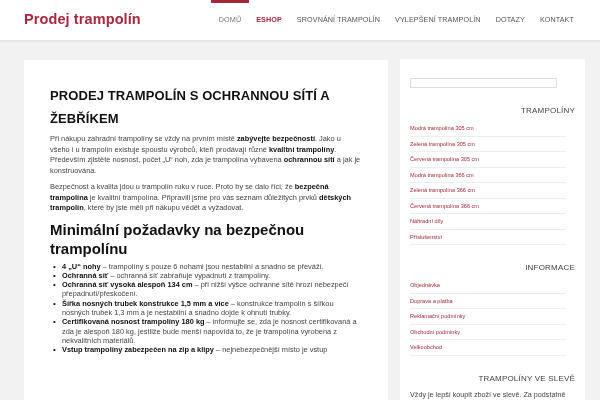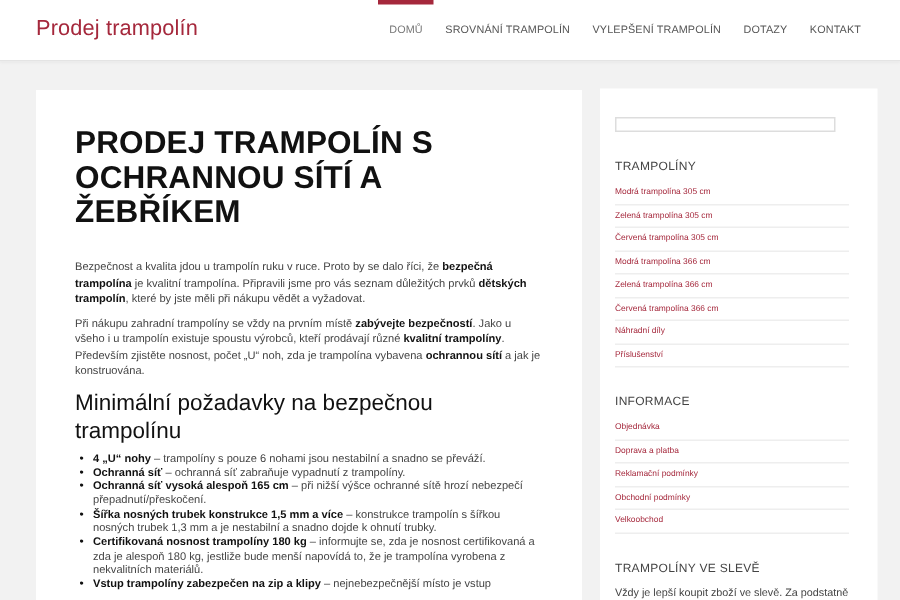--- a/index.html
+++ b/index.html
@@ -1,70 +1,71 @@
 <!DOCTYPE html>
 <html><head>
 <meta charset="utf-8">
 <style>
   * { box-sizing: border-box; margin: 0; padding: 0; }
   html, body { width: 600px; height: 400px; overflow: hidden; }
   body { background: #f2f2f2; font-family: "Liberation Sans", sans-serif; color: #333; position: relative; }
   .header { position: absolute; left: 0; top: 0; width: 600px; height: 41px; background: #fff; border-bottom: 1px solid #e4e4e4; box-shadow: 0 1px 2px rgba(0,0,0,0.05); }
-  .logo { position: absolute; left: 24px; top: 11px; font-size: 14.5px; font-weight: normal; color: #a5283c; letter-spacing: 0.1px; }
+  .logo { position: absolute; left: 24px; top: 11px; font-size: 14.5px; font-weight: bold; color: #a5283c; letter-spacing: 0.1px; }
   .nav { position: absolute; right: 0; top: 0; height: 40px; display: flex; text-align: right; }
   .nav-item { position: relative; height: 40px; line-height: 40px; padding: 0 7.5px; font-size: 7.2px; color: #555; text-transform: uppercase; letter-spacing: 0.1px; white-space: nowrap; }
   .nav-item.active-bar::before { content: ""; position: absolute; left: 0; right: 0; top: 0; height: 3px; background: #a5283c; }
   .nav-item.active-bar { color: #777; }
   .nav-item.eshop { color: #a5283c; font-weight: bold; }
   .nav-item:last-child { padding-right: 26px; }
 
   .main { position: absolute; left: 24px; top: 60px; width: 364px; height: 360px; background: #fff; padding: 24px 26px 0 26px; overflow: hidden; }
-  .page-title { font-size: 21px; font-weight: bold; color: #111; line-height: 23px; letter-spacing: 0.1px; margin-bottom: 20px; text-transform: uppercase; }
+  .page-title { font-size: 13px; font-weight: bold; color: #111; line-height: 23px; letter-spacing: 0.1px; margin-bottom: 4px; text-transform: uppercase; }
   .para { font-size: 7.4px; line-height: 10.5px; color: #444; margin-bottom: 6px; }
   .para b { color: #111; }
-  .section-heading { font-size: 15px; font-weight: normal; color: #111; line-height: 19px; margin: 0 0 4px 0; }
+  .section-heading { font-size: 15px; font-weight: bold; color: #111; line-height: 19px; margin: 0 0 4px 0; }
   .bullets { list-style: none; }
   .bullets li { position: relative; padding-left: 12px; font-size: 7.4px; line-height: 9.3px; color: #444; }
   .bullets li::before { content: "•"; position: absolute; left: 3px; top: 0; font-size: 8px; color: #111; }
   .bullets li b { color: #111; }
 
   .sidebar { position: absolute; left: 400px; top: 59px; width: 185px; height: 360px; background: #fff; padding: 0 10px 0 10px; overflow: hidden; }
   .search-box { display: block; margin: 19px 0 0 0; width: 147px; height: 10px; border: 1px solid #ddd; background: #fff; }
-  .widget-title { font-size: 8px; color: #444; text-transform: uppercase; letter-spacing: 0.2px; margin-top: 18px; margin-bottom: 6px; }
+  .widget-title { font-size: 8px; color: #444; text-transform: uppercase; letter-spacing: 0.2px; margin-top: 18px; margin-bottom: 6px; text-align: right; }
   .widget-list { list-style: none; width: 156px; }
   .widget-list li { font-size: 5.6px; color: #a5283c; height: 15.5px; line-height: 15.5px; border-bottom: 1px solid #eee; }
   .widget-text { font-size: 7.2px; color: #444; line-height: 11px; width: 160px; }
 </style>
 </head>
 <body>
 
 <div class="header">
   <div class="logo">Prodej trampolín</div>
   <div class="nav">
     <div class="nav-item active-bar">DOMŮ</div>
+    <div class="nav-item eshop">ESHOP</div>
     <div class="nav-item">SROVNÁNÍ TRAMPOLÍN</div>
     <div class="nav-item">VYLEPŠENÍ TRAMPOLÍN</div>
     <div class="nav-item">DOTAZY</div>
     <div class="nav-item">KONTAKT</div>
   </div>
 </div>
 
 <div class="main">
   <h1 class="page-title">PRODEJ TRAMPOLÍN S OCHRANNOU SÍTÍ A ŽEBŘÍKEM</h1>
 
+  <p class="para"><span>Při nákupu zahradní trampolíny se vždy na prvním místě </span><b>zabývejte bezpečností</b><span>. Jako u všeho i u trampolín existuje spoustu výrobců, kteří prodávají různé </span><b>kvalitní trampolíny</b><span>. Především zjistěte nosnost, počet „U“ noh, zda je trampolína vybavena </span><b>ochrannou sítí</b><span> a jak je konstruována.</span></p>
+
   <p class="para"><span>Bezpečnost a kvalita jdou u trampolín ruku v ruce. Proto by se dalo říci, že </span><b>bezpečná trampolína</b><span> je kvalitní trampolína. Připravili jsme pro vás seznam důležitých prvků </span><b>dětských trampolín</b><span>, které by jste měli při nákupu vědět a vyžadovat.</span></p>
-
-  <p class="para"><span>Při nákupu zahradní trampolíny se vždy na prvním místě </span><b>zabývejte bezpečností</b><span>. Jako u všeho i u trampolín existuje spoustu výrobců, kteří prodávají různé </span><b>kvalitní trampolíny</b><span>. Především zjistěte nosnost, počet „U“ noh, zda je trampolína vybavena </span><b>ochrannou sítí</b><span> a jak je konstruována.</span></p>
 
   <h2 class="section-heading">Minimální požadavky na bezpečnou trampolínu</h2>
 
   <ul class="bullets">
     <li><b>4 „U“ nohy</b><span> – trampolíny s pouze 6 nohami jsou nestabilní a snadno se převáží.</span></li>
     <li><b>Ochranná síť</b><span> – ochranná síť zabraňuje vypadnutí z trampolíny.</span></li>
-    <li><b>Ochranná síť vysoká alespoň 165 cm</b><span> – při nižší výšce ochranné sítě hrozí nebezpečí přepadnutí/přeskočení.</span></li>
+    <li><b>Ochranná síť vysoká alespoň 134 cm</b><span> – při nižší výšce ochranné sítě hrozí nebezpečí přepadnutí/přeskočení.</span></li>
     <li><b>Šířka nosných trubek konstrukce 1,5 mm a více</b><span> – konstrukce trampolín s šířkou nosných trubek 1,3 mm a je nestabilní a snadno dojde k ohnutí trubky.</span></li>
     <li><b>Certifikovaná nosnost trampolíny 180 kg</b><span> – informujte se, zda je nosnost certifikovaná a zda je alespoň 180 kg, jestliže bude menší napovídá to, že je trampolína vyrobena z nekvalitních materiálů.</span></li>
     <li><b>Vstup trampolíny zabezpečen na zip a klipy</b><span> – nejnebezpečnější místo je vstup</span></li>
   </ul>
 </div>
 
 <div class="sidebar">
   <input class="search-box" type="text" placeholder="" style="">
 
   <div class="widget-title">TRAMPOLÍNY</div>

